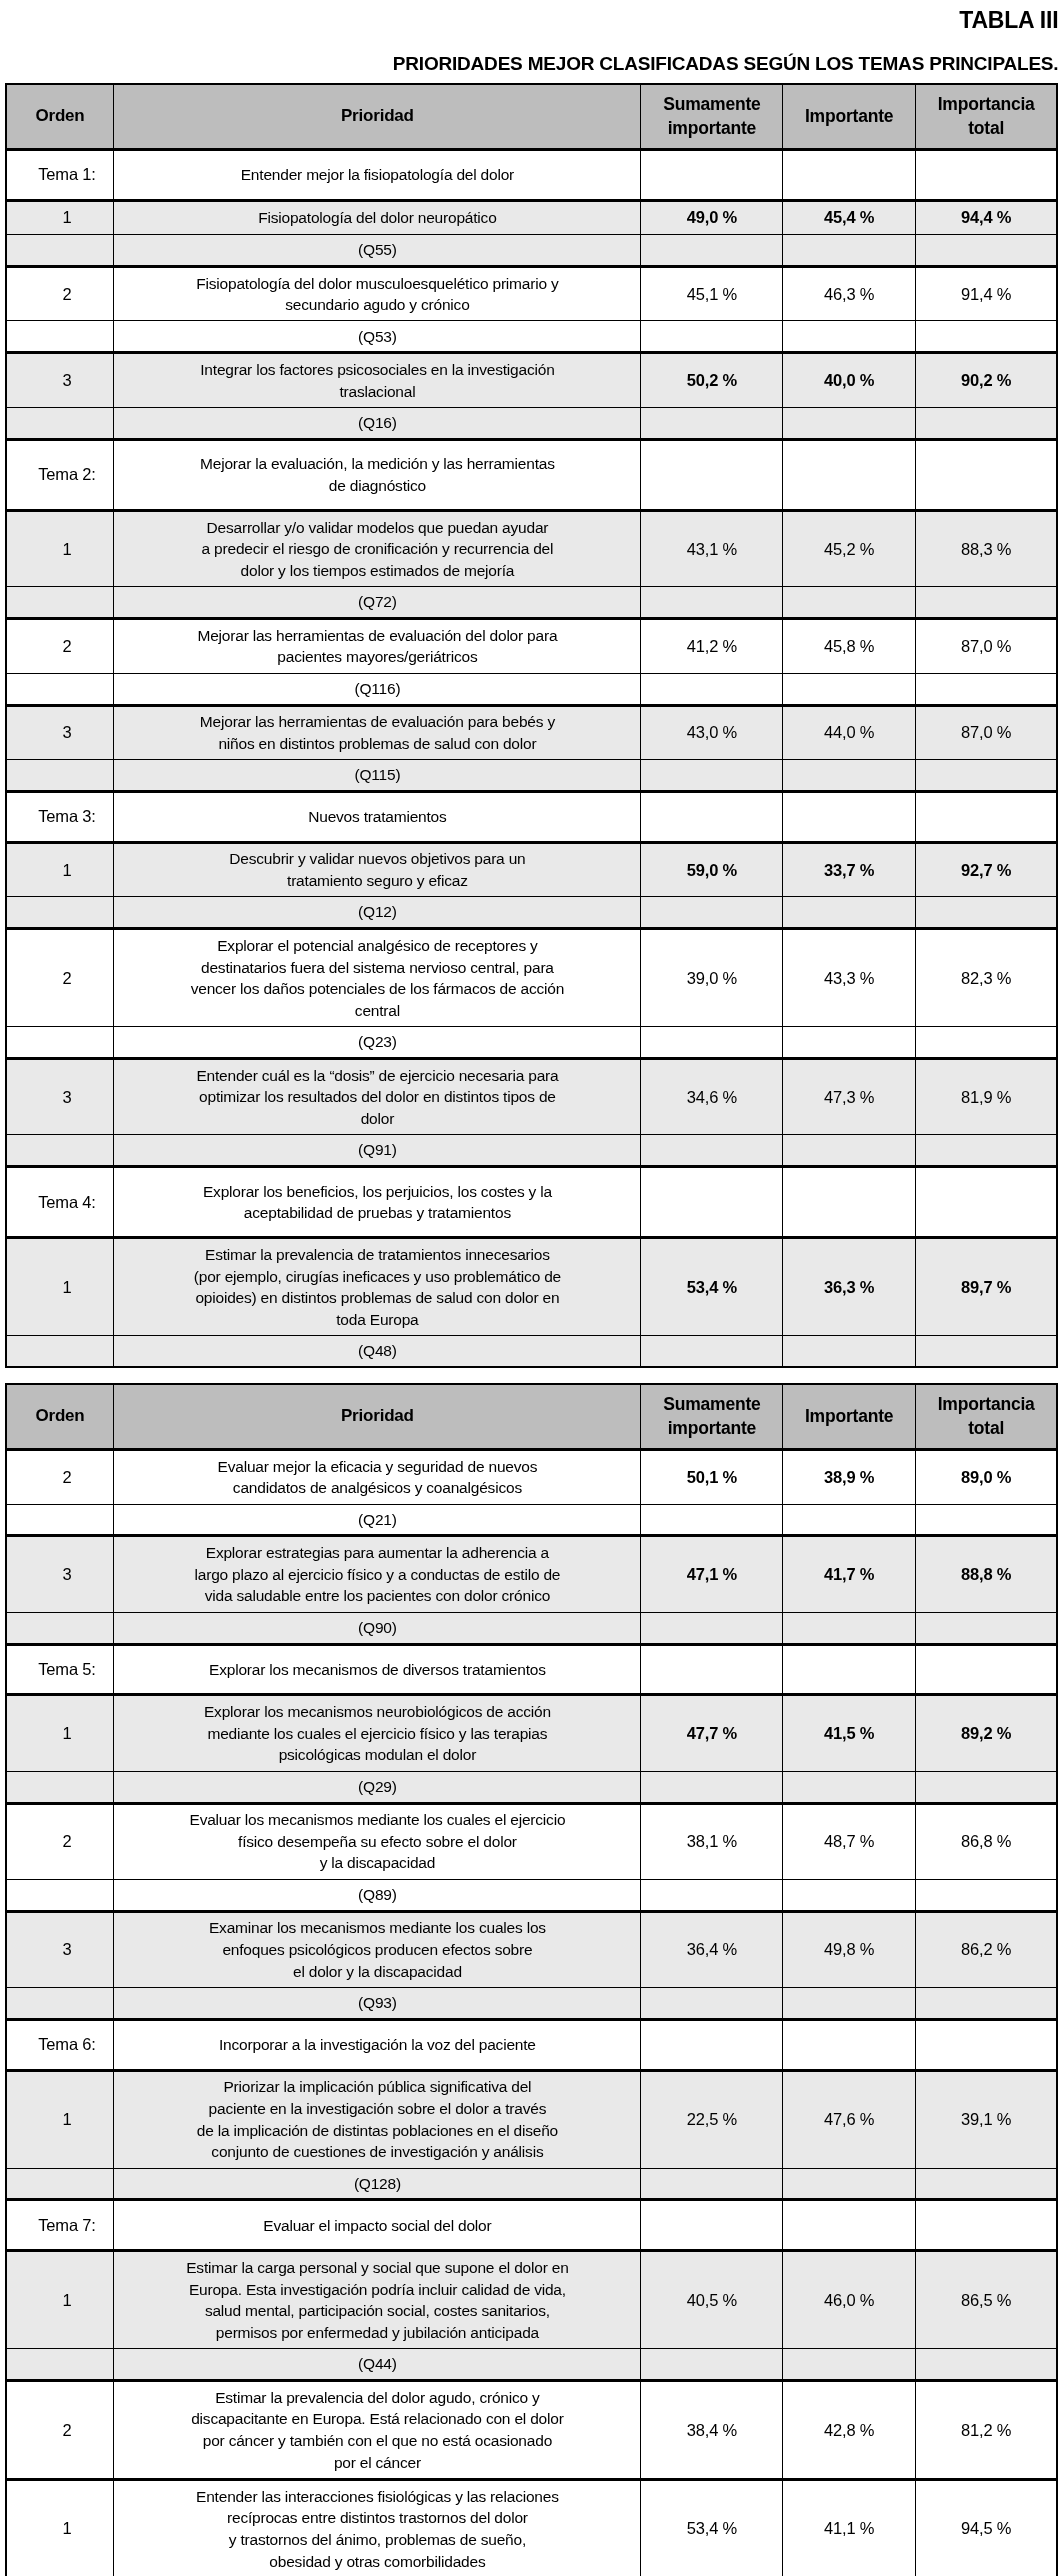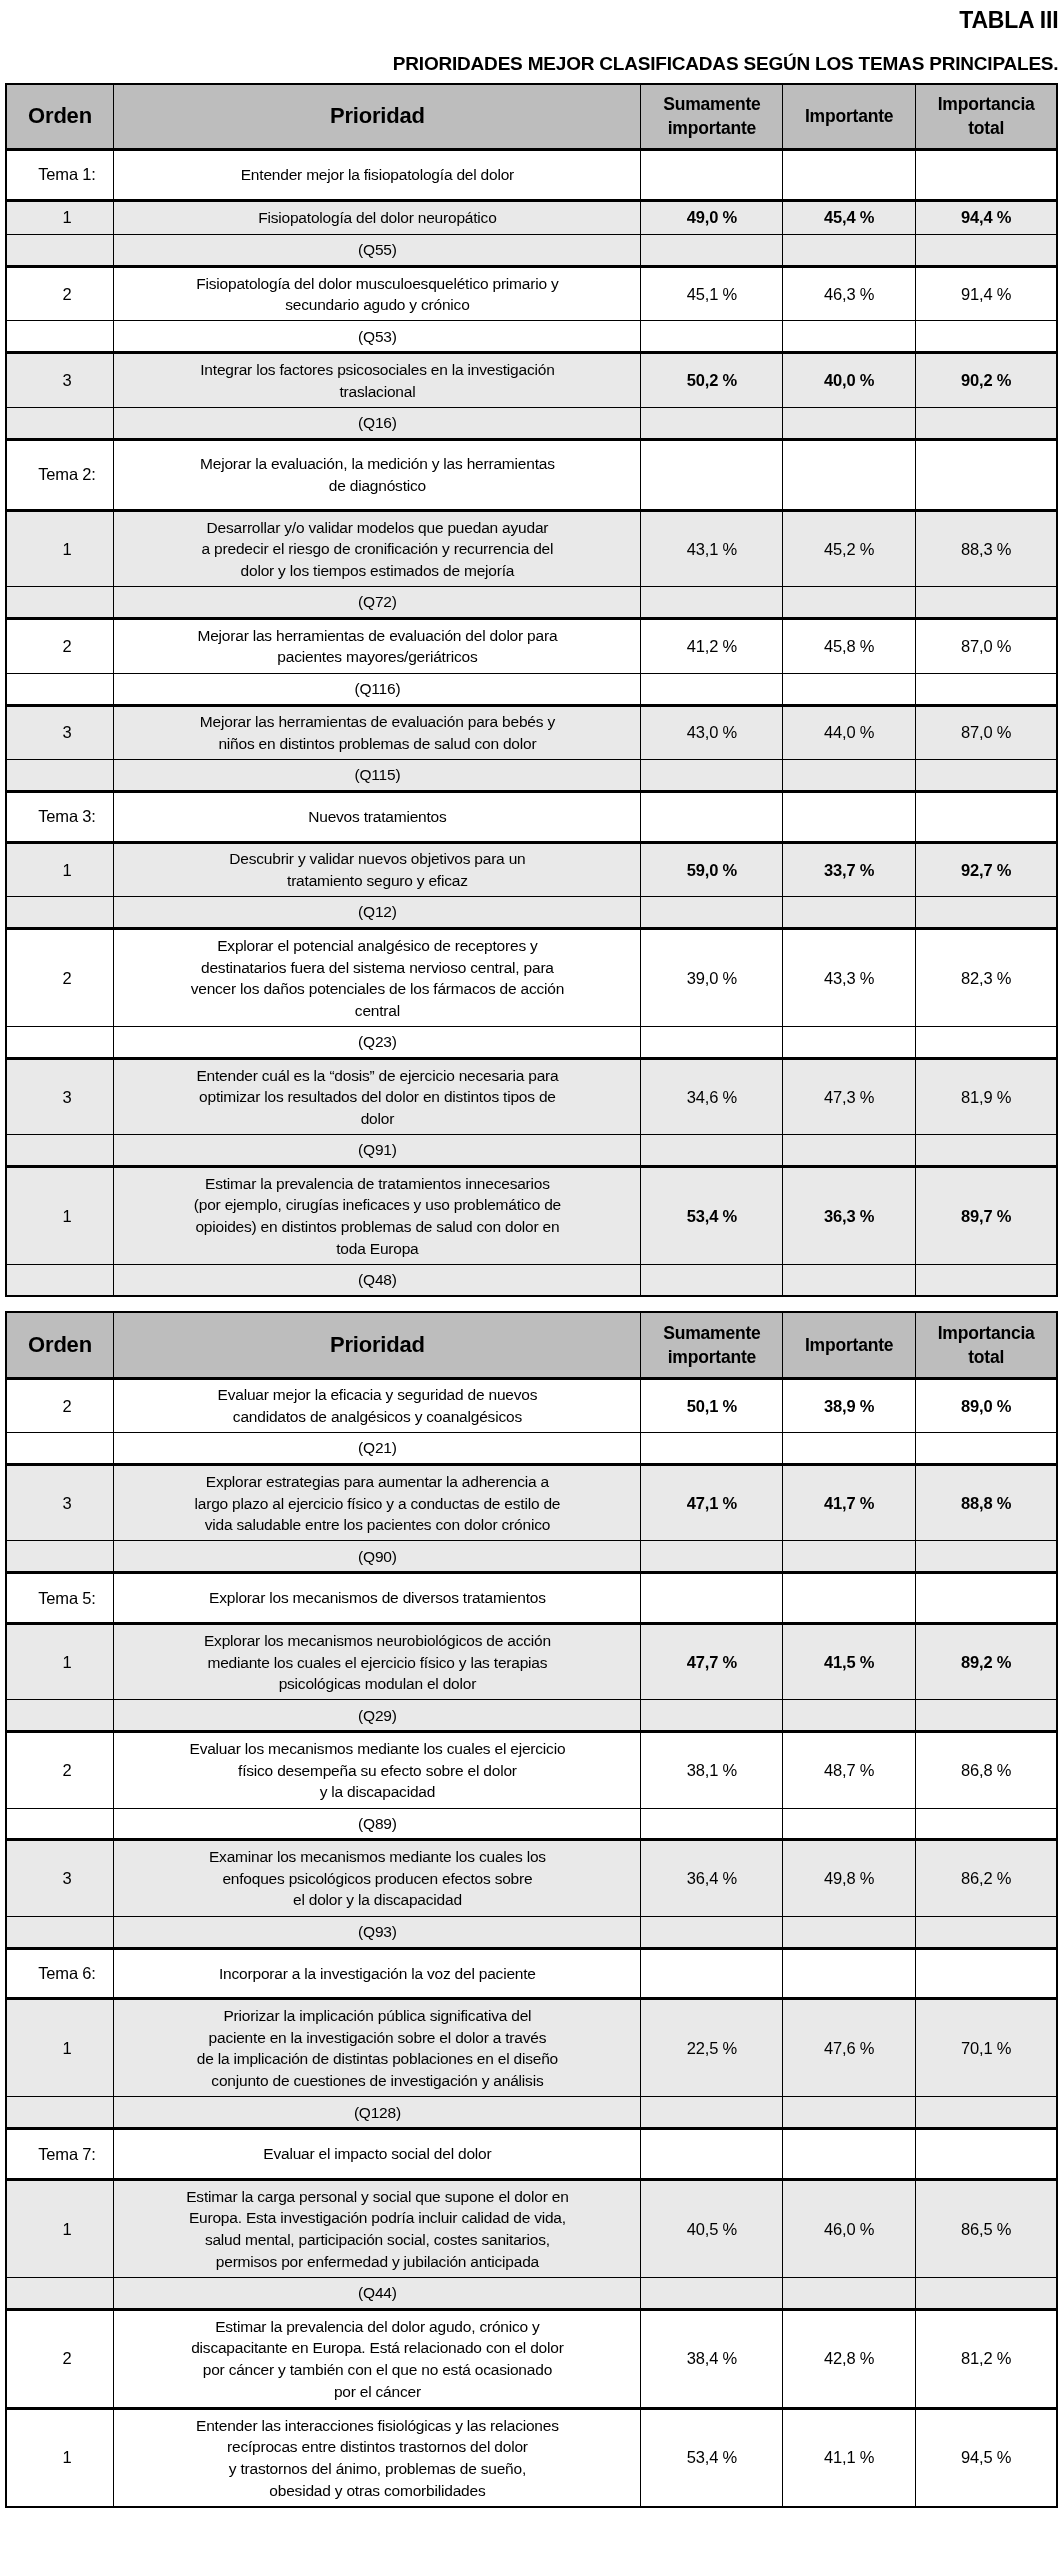--- a/index.html
+++ b/index.html
@@ -57,21 +57,21 @@
   thead th {
     background: #bdbdbd;
     font-weight: bold;
     text-align: center;
     white-space: pre-line;
     font-size: 17.5px;
     padding: 7.2px 4.1px;
     border-bottom-width: 2.6px;
     border-top-width: 2.1px;
   }
-  thead th.h-orden, thead th.h-pri { font-size: 22px; }
+  thead th.h-orden, thead th.h-pri { font-size: 17px; }
   tr.shaded td { background: #e9e9e9; }
   tr.block-start td { border-top-width: 3.1px; }
   td.c-orden {
     text-align: center;
     font-size: 16.5px;
     padding-left: 16px;
     padding-right: 2.1px;
   }
   td.c-pri {
     text-align: center;
@@ -271,20 +271,28 @@
           <td class="c-val">47,3 %</td>
           <td class="c-val">81,9 %</td>
         </tr>
         <tr class="row-qcode shaded">
           <td class="c-orden"></td>
           <td class="c-pri">(Q91)</td>
           <td class="c-val"></td>
           <td class="c-val"></td>
           <td class="c-val"></td>
         </tr>
+        <tr class="row-tema block-start">
+          <td class="c-orden">Tema 4:</td>
+          <td class="c-pri">Explorar los beneficios, los perjuicios, los costes y la
+aceptabilidad de pruebas y tratamientos</td>
+          <td class="c-val"></td>
+          <td class="c-val"></td>
+          <td class="c-val"></td>
+        </tr>
         <tr class="row-priority shaded block-start">
           <td class="c-orden">1</td>
           <td class="c-pri">Estimar la prevalencia de tratamientos innecesarios
 (por ejemplo, cirugías ineficaces y uso problemático de
 opioides) en distintos problemas de salud con dolor en
 toda Europa</td>
           <td class="c-val v-bold">53,4 %</td>
           <td class="c-val v-bold">36,3 %</td>
           <td class="c-val v-bold">89,7 %</td>
         </tr>
@@ -412,21 +420,21 @@
           <td class="c-val"></td>
         </tr>
         <tr class="row-priority shaded block-start">
           <td class="c-orden">1</td>
           <td class="c-pri">Priorizar la implicación pública significativa del
 paciente en la investigación sobre el dolor a través
 de la implicación de distintas poblaciones en el diseño
 conjunto de cuestiones de investigación y análisis</td>
           <td class="c-val">22,5 %</td>
           <td class="c-val">47,6 %</td>
-          <td class="c-val">70,1 %</td>
+          <td class="c-val">39,1 %</td>
         </tr>
         <tr class="row-qcode shaded">
           <td class="c-orden"></td>
           <td class="c-pri">(Q128)</td>
           <td class="c-val"></td>
           <td class="c-val"></td>
           <td class="c-val"></td>
         </tr>
         <tr class="row-tema block-start">
           <td class="c-orden">Tema 7:</td>

